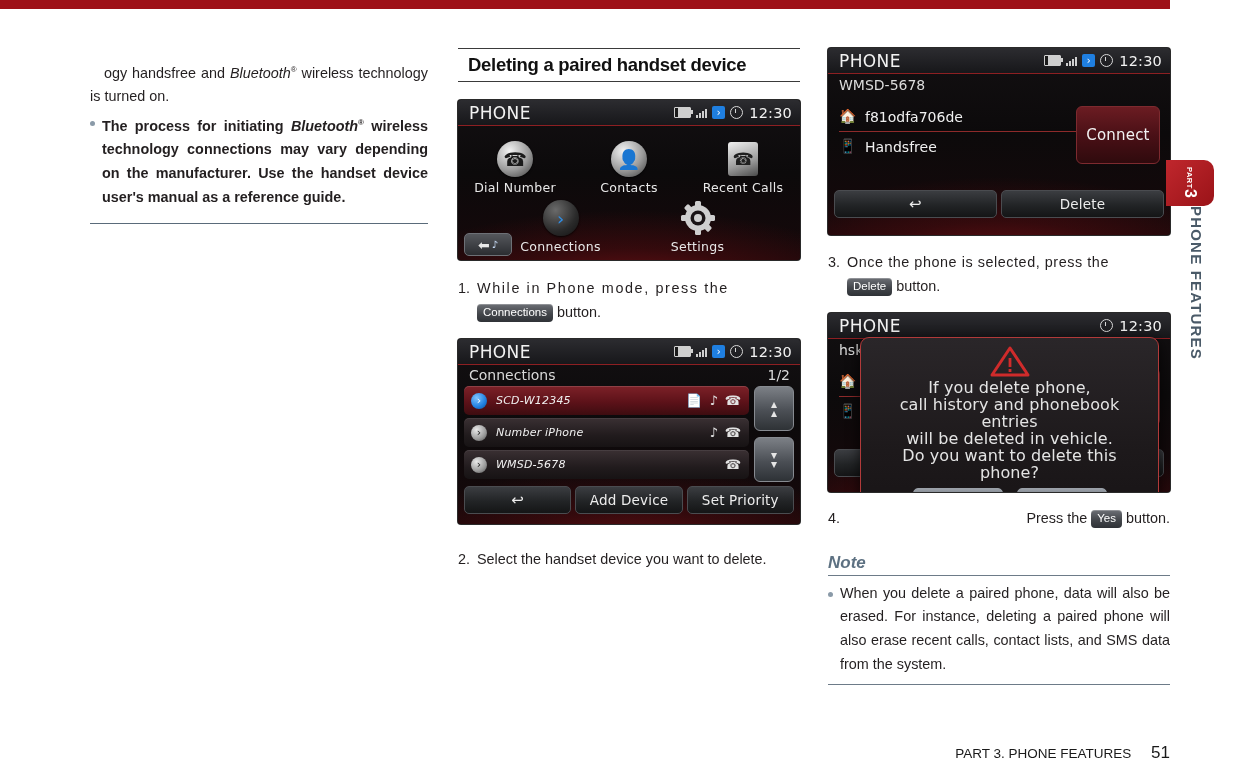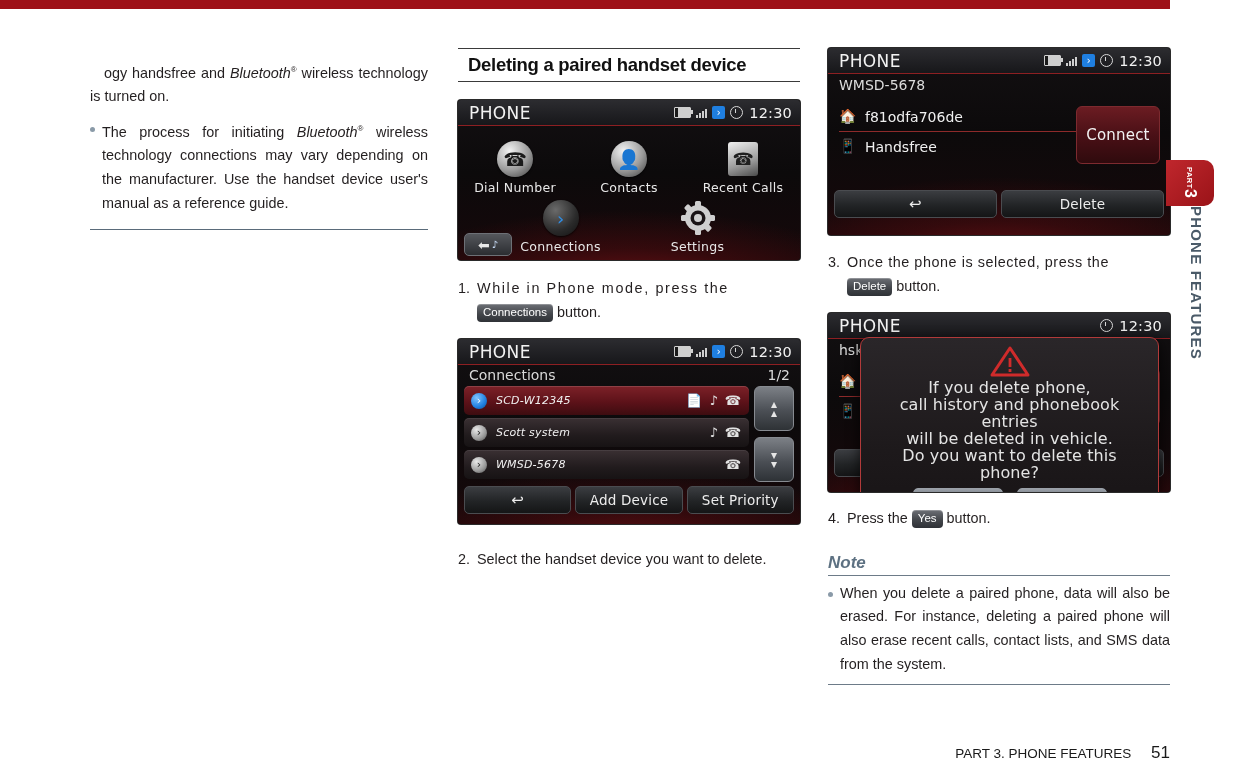--- a/index.html
+++ b/index.html
@@ -273,21 +273,21 @@
 <div class="topbar"></div>
 
 <div class="col col-left" style="top:58px;">
 
   <div class="body-text">
     <p style="text-indent:14px;">
       <span>ogy handsfree and </span><i>Bluetooth</i><sup style="font-size:8px;">®</sup><span> wireless technology is turned on.</span>
     </p>
   </div>
 
-  <div class="body-text bullet" style="margin-top:8px;">
+  <div class="body-text bullet" style="margin-top:2px;font-weight:bold;">
     <span>The process for initiating </span><i>Bluetooth</i><sup style="font-size:8px;">®</sup><span> wireless technology connections may vary depending on the manufacturer. Use the handset device user's manual as a reference guide.</span>
   </div>
 
 
   <hr class="divider">
 </div>
 
 <div class="col col-mid" style="top:48px;">
 
   <div class="sec-head">Deleting a paired handset device</div>
@@ -403,21 +403,21 @@
             <span class="bt">›</span>
             <span class="nm">SCD-W12345</span>
             <span class="tr">
               <span>📄</span>
               <span>♪</span>
               <span>☎</span>
             </span>
           </div>
           <div class="row">
             <span class="bt">›</span>
-            <span class="nm">Scott system</span>
+            <span class="nm">Number iPhone</span>
             <span class="tr">
               <span>♪</span>
               <span>☎</span>
             </span>
           </div>
           <div class="row">
             <span class="bt">›</span>
             <span class="nm">WMSD-5678</span>
             <span class="tr">
               <span>☎</span>
@@ -546,21 +546,21 @@
       </div>
       <div class="modal-btns">
         <div class="mbtn">Yes</div>
         <div class="mbtn">No</div>
       </div>
     </div>
   </div>
 
   <div class="step" style="margin-top:15px;">
     <div class="num">4.</div>
-    <div class="txt" style="text-align:left;">
+    <div class="txt" style="text-align:right;">
       <span>Press the </span><span class="keycap">Yes</span><span> button.</span>
     </div>
   </div>
 
   <div style="margin-top:22px;">
     <div class="note-head">Note</div>
     <div class="body-text bullet" style="margin-top:6px;">
       <span>When you delete a paired phone, data will also be erased. For instance, deleting a paired phone will also erase recent calls, contact lists, and SMS data from the system.</span>
     </div>
     <hr class="divider" style="margin-top:8px;border-top:1px solid #6d7b88;">

